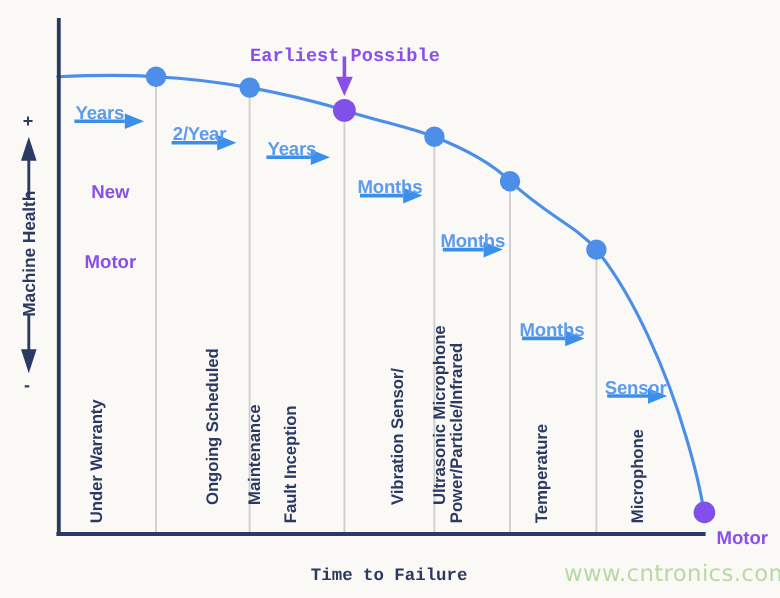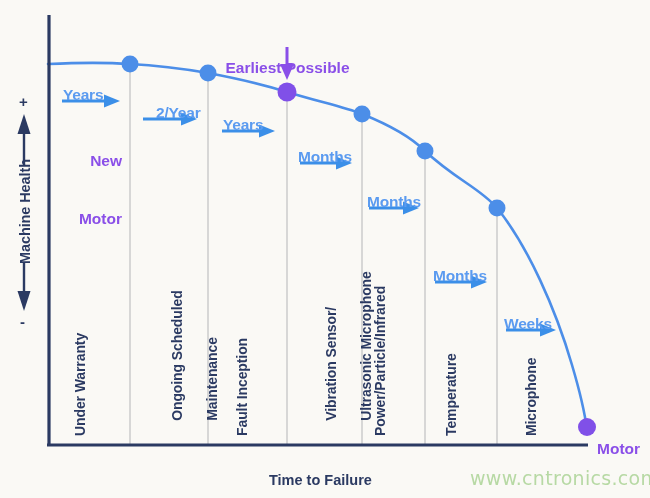--- a/index.html
+++ b/index.html
@@ -170,33 +170,33 @@
         <line x1="24" y1="165" x2="24" y2="130"></line>
         <polygon points="17.5,134 30.5,134 24,114" stroke="none"></polygon>
       </g>
       <g>
         <line x1="24" y1="262" x2="24" y2="295"></line>
         <polygon points="17.5,291 30.5,291 24,311" stroke="none"></polygon>
       </g>
     </g>
   </svg>
 
-  <div class="txt headline" style="left:205px; top:22px; width:165px;">
+  <div class="txt headline" style="left:205px; top:1px; width:165px;font-family:Liberation Mono, monospace;">
     <div>Earliest Possible</div>
   </div>
 
   <div class="txt interval-label" style="left:63px; top:74px;">Years</div>
-  <div class="txt interval-label" style="left:156px; top:92px;">2/Year</div>
+  <div class="txt interval-label" style="left:144px; top:92px;">2/Year</div>
   <div class="txt interval-label" style="left:223px; top:104px;">Years</div>
   <div class="txt interval-label" style="left:298px; top:136px;">Months</div>
   <div class="txt interval-label" style="left:367px; top:181px;">Months</div>
   <div class="txt interval-label" style="left:433px; top:255px;">Months</div>
-  <div class="txt interval-label" style="left:504px; top:303px;">Weeks</div>
-
-  <div class="txt purple-note" style="left:62px; top:112px; width:60px; text-align:right; line-height:1.25;">
+  <div class="txt interval-label" style="left:504px; top:303px;">Sensor</div>
+
+  <div class="txt purple-note" style="left:62px; top:112px; width:60px; text-align:center; line-height:1.25;">
     <div>New</div>
     <div>Motor</div>
   </div>
 
   <div class="txt purple-note" style="left:597px; top:400px; width:56px; text-align:left; line-height:1.25;">
     <div>Motor</div>
     <div>Fails!</div>
   </div>
 
   <div class="txt band-label" style="left:73px; bottom:62px; height:140px;">Under Warranty</div>
@@ -216,17 +216,17 @@
   <div class="txt band-label" style="left:373px; bottom:62px; height:195px;">Power/Particle/Infrared</div>
 
   <div class="txt band-label" style="left:444px; bottom:62px; height:135px;">Temperature</div>
 
   <div class="txt band-label" style="left:524px; bottom:62px; height:130px;">Microphone</div>
 
   <div class="txt sign" style="left:19px; top:94px;">+</div>
   <div class="txt axis-title-y" style="left:17px; top:168px; height:96px;">Machine Health</div>
   <div class="txt sign" style="left:20px; top:314px;">-</div>
 
-  <div class="txt axis-title-x" style="left:269px; top:472px;">Time to Failure</div>
+  <div class="txt axis-title-x" style="left:259px; top:472px;font-family:Liberation Mono, monospace;">Time to Failure</div>
 
   <div class="txt watermark" style="left:470px; top:468px;">www.cntronics.com</div>
 
 </div>
 
 </body></html>

